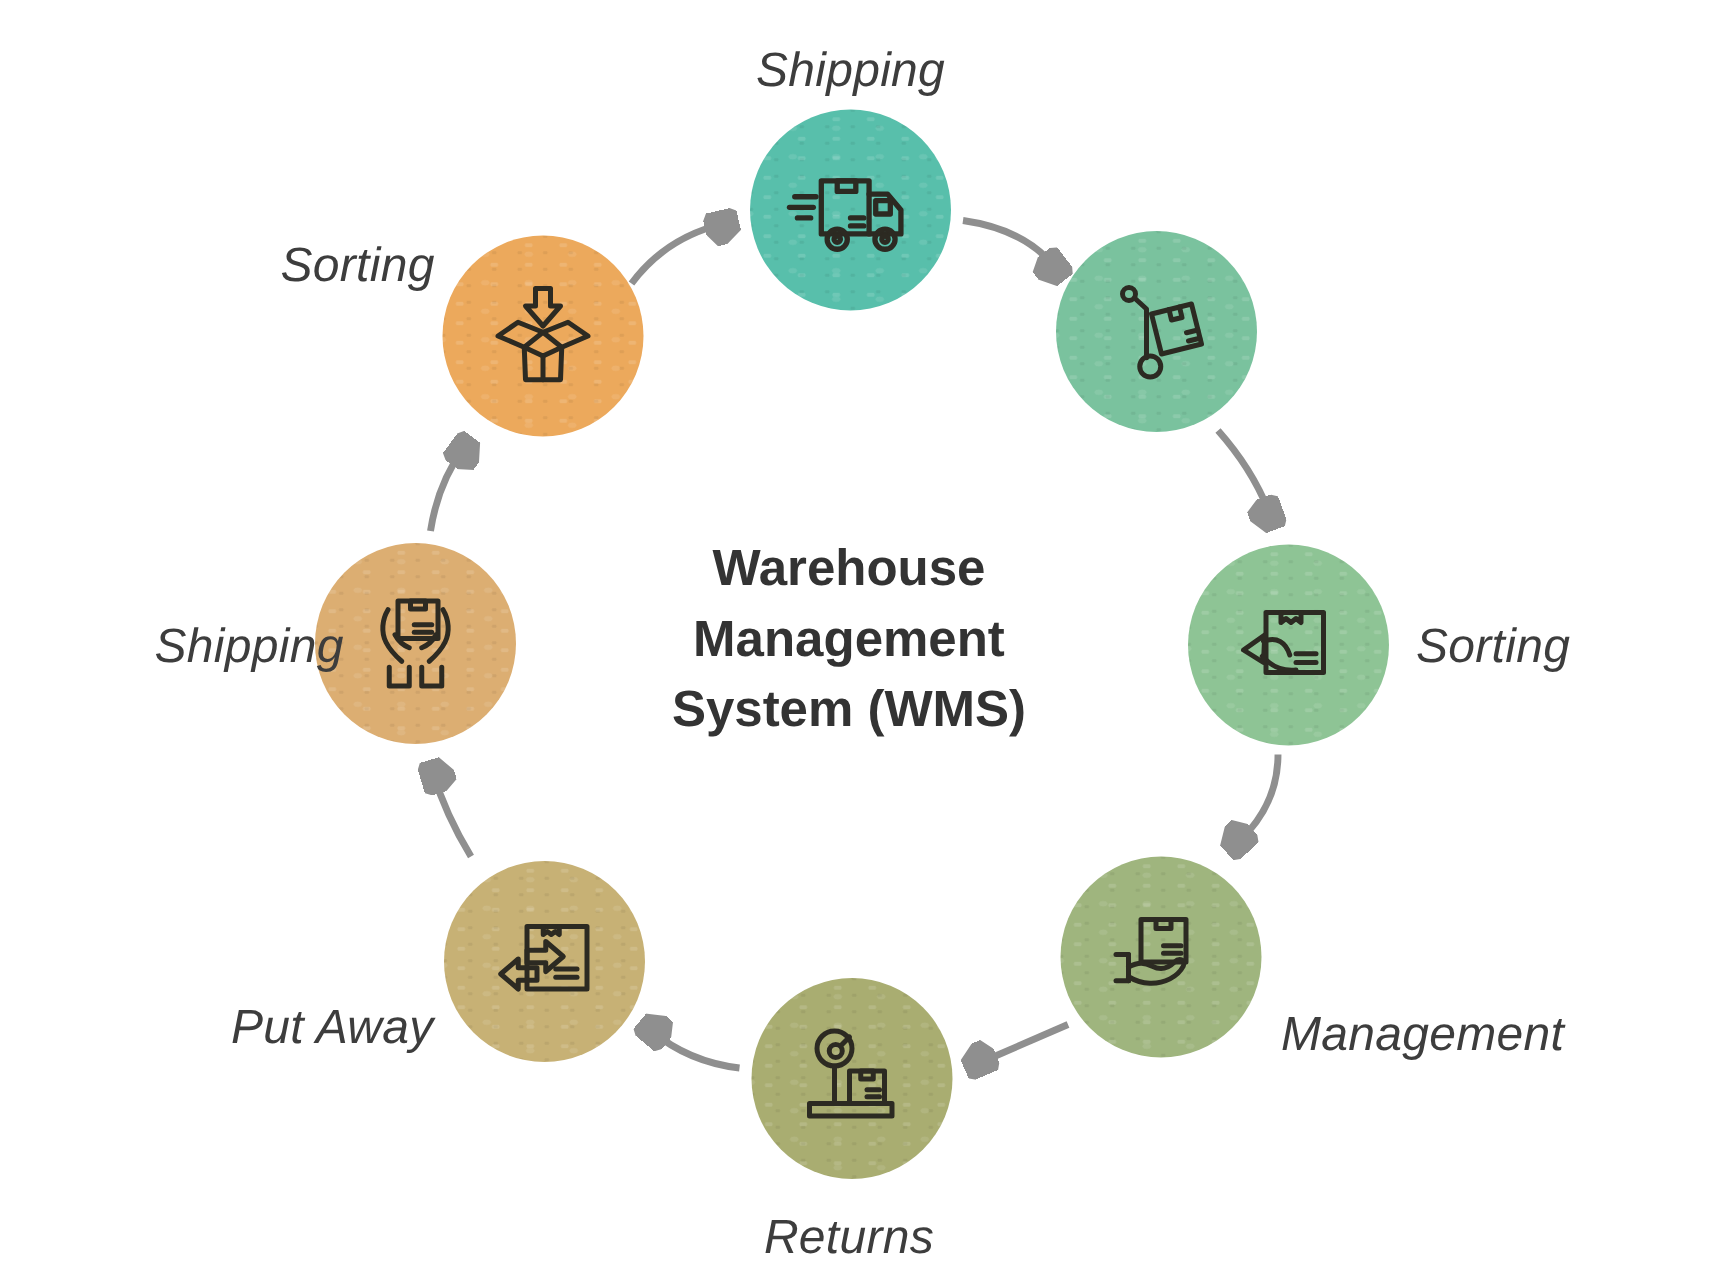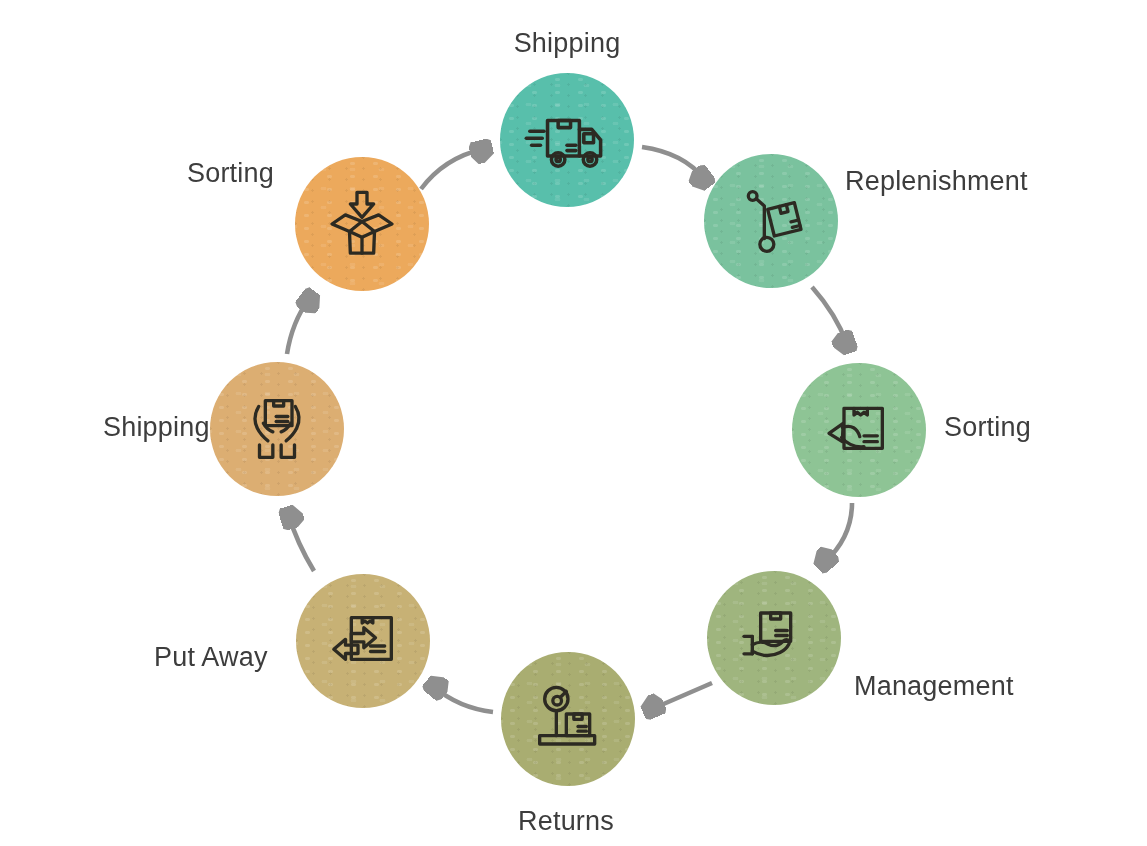--- a/index.html
+++ b/index.html
@@ -27,22 +27,22 @@
   }
   .icon{display:flex;align-items:center;justify-content:center;position:relative;z-index:1;}
   .icon svg{display:block;}
   .icon path,.icon rect,.icon circle,.icon polygon,.icon polyline,.icon line{
     fill:none;stroke:var(--icon_stroke,#2c2a22);stroke-width:2;
     stroke-linecap:round;stroke-linejoin:round;
   }
 
   
   .label{
-    position:absolute;font-size:27px;color:var(--label_text,#3d3d3d);
-    white-space:nowrap;letter-spacing:.2px;
+    position:absolute;font-size:32px;color:var(--label_text,#3d3d3d);
+    white-space:nowrap;letter-spacing:.2px;font-style:italic;
   }
   .label.centered{transform:translateX(-50%);}
 
   
   .title{
     position:absolute;left:566px;top:356px;transform:translateX(-50%);
     width:330px;text-align:center;
     font-size:34px;font-weight:bold;line-height:1.38;
     color:var(--title_text,#333333);
   }
@@ -66,20 +66,21 @@
     <path d="M421 189 Q444 158 483 149" marker-end="url(#ah)"></path>
     <path d="M642 147 Q684 153 704 179" marker-end="url(#ah)"></path>
     <path d="M812 287 Q836 314 847 344" marker-end="url(#ah)"></path>
     <path d="M852 503 Q852 537 825 562" marker-end="url(#ah)"></path>
     <path d="M712 683 L652 709" marker-end="url(#ah)"></path>
     <path d="M493 712 Q459 708 434 687" marker-end="url(#ah)"></path>
     <path d="M314 571 Q297 543 289 516" marker-end="url(#ah)"></path>
     <path d="M287 354 Q292 322 309 299" marker-end="url(#ah)"></path>
   </svg>
 
+  <div class="title">Warehouse Management System (WMS)</div>
 
   <div class="node" style="left: 500px; top: 73px; background: rgb(88, 191, 171);">
     <span class="icon">
       <svg width="92" height="80" viewBox="0 0 52 44">
         <rect x="15" y="11" width="18" height="20"></rect>
         <rect x="21" y="11" width="7" height="4"></rect>
         <path d="M33 16 h7 l5 6 v9 h-12"></path>
         <rect x="35.5" y="18.5" width="5.5" height="5"></rect>
         <circle cx="21" cy="33" r="3.8"></circle>
         <circle cx="21" cy="33" r="1.2"></circle>
@@ -101,21 +102,20 @@
         <circle cx="13" cy="9" r="2.6"></circle>
         <path d="M15.2 10.6 L20 15 V34.5"></path>
         <circle cx="21.5" cy="38" r="4.2"></circle>
         <polygon points="22,17 38,13 42,29 26,33"></polygon>
         <path d="M29 15.2 l1 4.2 4.2 -1 -1 -4.2"></path>
         <path d="M36 24.5 l4.5 -1.1"></path>
           <path d="M36.8 27.8 l4.5 -1.1"></path>
       </svg>
     </span>
   </div>
-  <div class="label" style="left:845px;top:166px">Replenishment</div>
 
   <div class="node" style="left: 792px; top: 363px; background: rgb(142, 196, 149);">
     <span class="icon">
       <svg width="80" height="80" viewBox="0 0 48 48">
         <rect x="15" y="11" width="23" height="24"></rect>
         <path d="M21 11 v4 l2 -1.6 2 1.6 2 -1.6 2 1.6 v-4"></path>
         <path d="M27 27.5 h8"></path>
           <path d="M27 31 h8"></path>
         <path d="M14 22.5 C19.5 20.5 23 23 24.5 28"></path>
         <path d="M13.5 28.5 C17.5 33 22 34.5 27 34"></path>
@@ -163,21 +163,21 @@
       <svg width="80" height="80" viewBox="0 0 48 48">
         <rect x="17" y="10" width="24" height="25"></rect>
         <path d="M23.5 10 v3.2 l1.6 -1.2 1.6 1.2 1.6 -1.2 1.6 1.2 v-3.2"></path>
         <path d="M28.5 27 h8.5"></path>
           <path d="M28.5 30.3 h8.5"></path>
         <polygon points="17,19.5 24.5,19.5 24.5,16 31.5,22 24.5,28 24.5,24.5 17,24.5"></polygon>
         <polygon points="21,26.5 13.5,26.5 13.5,23 6.5,29 13.5,35 13.5,31.5 21,31.5"></polygon>
       </svg>
     </span>
   </div>
-  <div class="label" style="left:154px;top:642px">Put Away</div>
+  <div class="label" style="left:154px;top:666px">Put Away</div>
 
   <div class="node" style="left: 210px; top: 362px; background: rgb(220, 174, 114);">
     <span class="icon">
       <svg width="80" height="80" viewBox="0 0 48 48">
         <rect x="17" y="7" width="16" height="15"></rect>
         <rect x="22" y="7" width="6" height="3.2"></rect>
         <path d="M23.5 16.5 h7"></path>
           <path d="M23.5 19.5 h7"></path>
         <path d="M13 10.5 c-2.4 4 -2.8 9 -0.8 13 c1.8 3.6 4.2 5.8 6.3 7.6"></path>
         <path d="M15.8 20.5 c1.4 2.6 3.2 4.2 5.7 5.2"></path>

